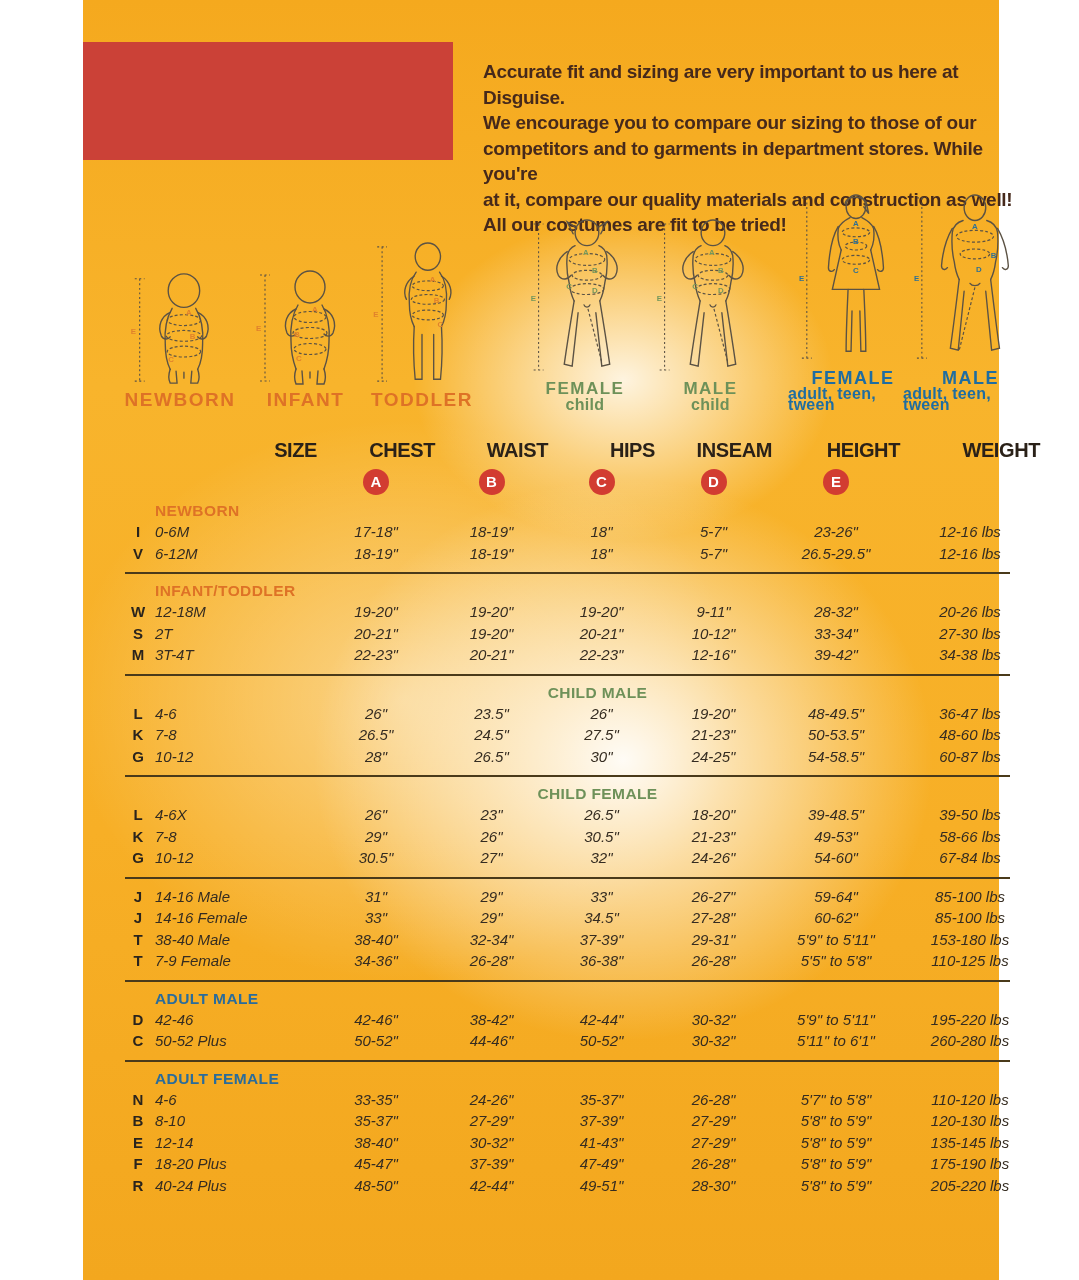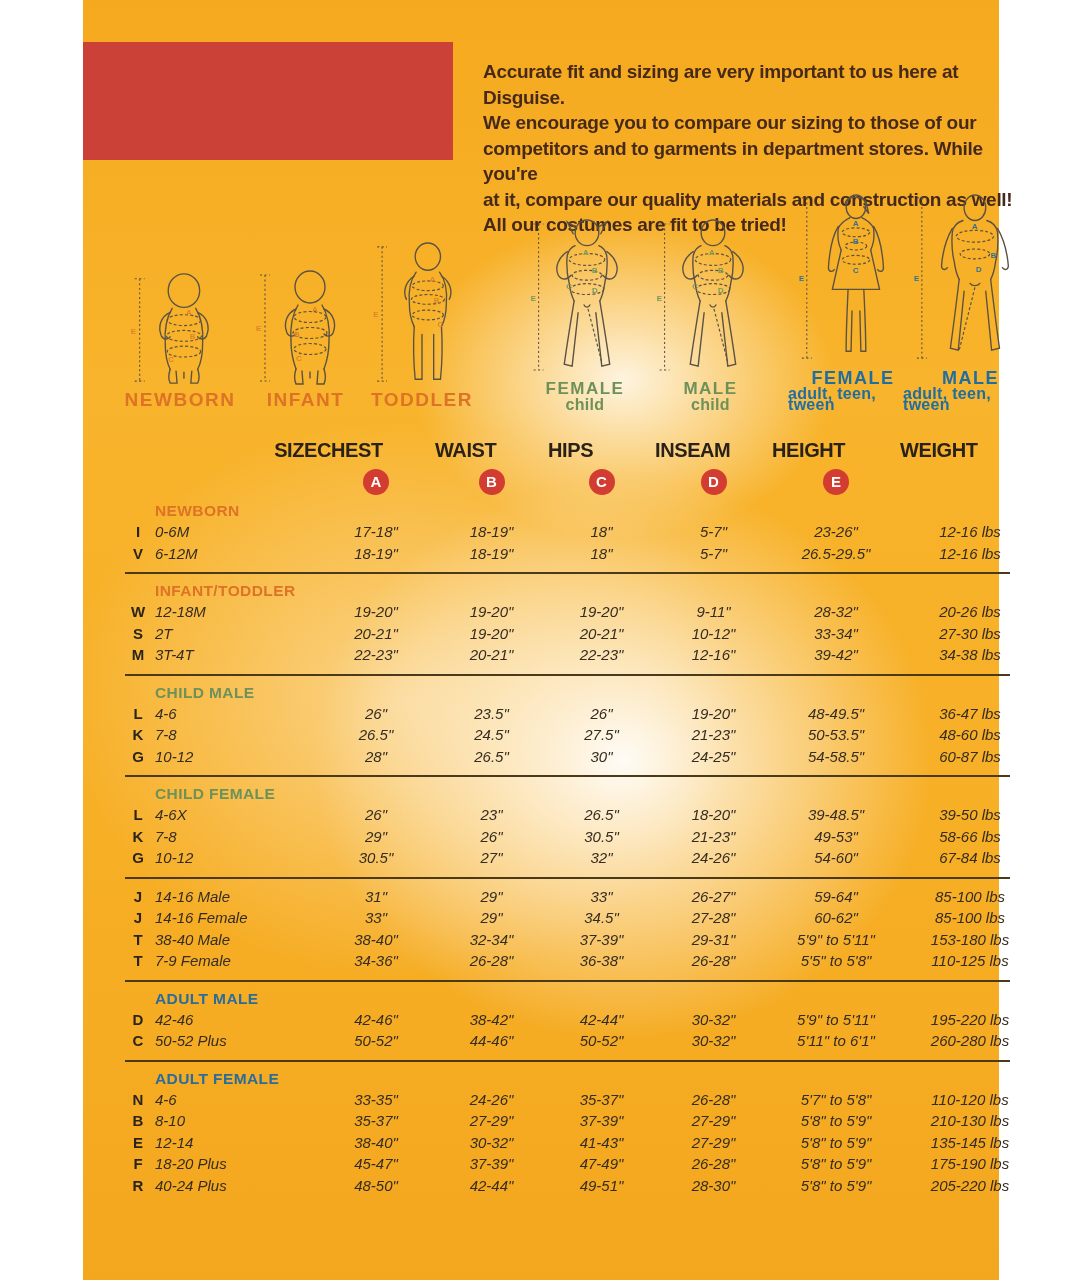--- a/index.html
+++ b/index.html
@@ -35,29 +35,29 @@
   .fig-svg .solid{fill:none;stroke:#5B5244;stroke-width:1.4;stroke-linecap:round;}
   .fig-svg .dash {fill:none;stroke:#5B5244;stroke-width:1.2;stroke-dasharray:3,2.2;}
   .fig-svg .hline{fill:none;stroke:#5B5244;stroke-width:1.1;stroke-dasharray:2,2.6;}
   .fig-svg text{font-family:"Liberation Sans",sans-serif;font-weight:bold;font-size:8px;}
   .lt-orange{fill:#E0812C;} .lt-green{fill:#74975B;} .lt-blue{fill:#2F7094;}
   
   .size-table{position:absolute;left:42px;top:437px;width:915px;color:#352C21;}
   .hrow,.brow,.trow{display:grid;grid-template-columns:26px 166px 118px 113px 107px 117px 128px 140px;align-items:center;}
   .hrow{height:27px;}
   .h-size{grid-column:1 / span 2;padding-left:30px;}
-  .hcell{font-weight:bold;font-size:20px;letter-spacing:-0.4px;color:#2A2118;text-align:left;}
+  .hcell{font-weight:bold;font-size:20px;letter-spacing:-0.4px;color:#2A2118;text-align:right;}
   .h-size.hcell{text-align:right;}
   .brow{height:35px;}
   .badge{width:26px;height:26px;border-radius:50%;background:#D23C31;color:#fff;
          font-weight:bold;font-size:15px;line-height:26px;text-align:center;margin:0 auto;}
   .b-empty{width:0;height:0;}
   .stitle{font-weight:bold;font-size:15.5px;letter-spacing:.4px;padding-left:30px;height:20px;line-height:20px;margin-top:2px;}
   .th-orange.stitle{color:#DE7226;}
-  .th-green.stitle{color:#6E9159;}
+  .th-green.stitle{color:#6E9159;text-align:center;}
   .th-blue.stitle{color:#2A6C9B;}
   .trow{height:21.5px;font-size:15px;}
   .trow span{display:block;}
   .c-code{font-weight:bold;text-align:center;color:#2A241D;}
   .c-size{font-style:italic;padding-left:4px;}
   .c-chest,.c-waist,.c-hips,.c-inseam,.c-height,.c-weight{font-style:italic;text-align:center;}
   .tdivider{border-top:2px solid #4A3A1A;width:885px;margin:8px 0 7px 0;}
 </style>
 </head>
 <body>
@@ -425,21 +425,21 @@
             <span class="c-weight">110-120 lbs</span>
           </div>
           <div class="trow">
             <span class="c-code">B</span>
             <span class="c-size">8-10</span>
             <span class="c-chest">35-37"</span>
             <span class="c-waist">27-29"</span>
             <span class="c-hips">37-39"</span>
             <span class="c-inseam">27-29"</span>
             <span class="c-height">5'8" to 5'9"</span>
-            <span class="c-weight">210-130 lbs</span>
+            <span class="c-weight">120-130 lbs</span>
           </div>
           <div class="trow">
             <span class="c-code">E</span>
             <span class="c-size">12-14</span>
             <span class="c-chest">38-40"</span>
             <span class="c-waist">30-32"</span>
             <span class="c-hips">41-43"</span>
             <span class="c-inseam">27-29"</span>
             <span class="c-height">5'8" to 5'9"</span>
             <span class="c-weight">135-145 lbs</span>

